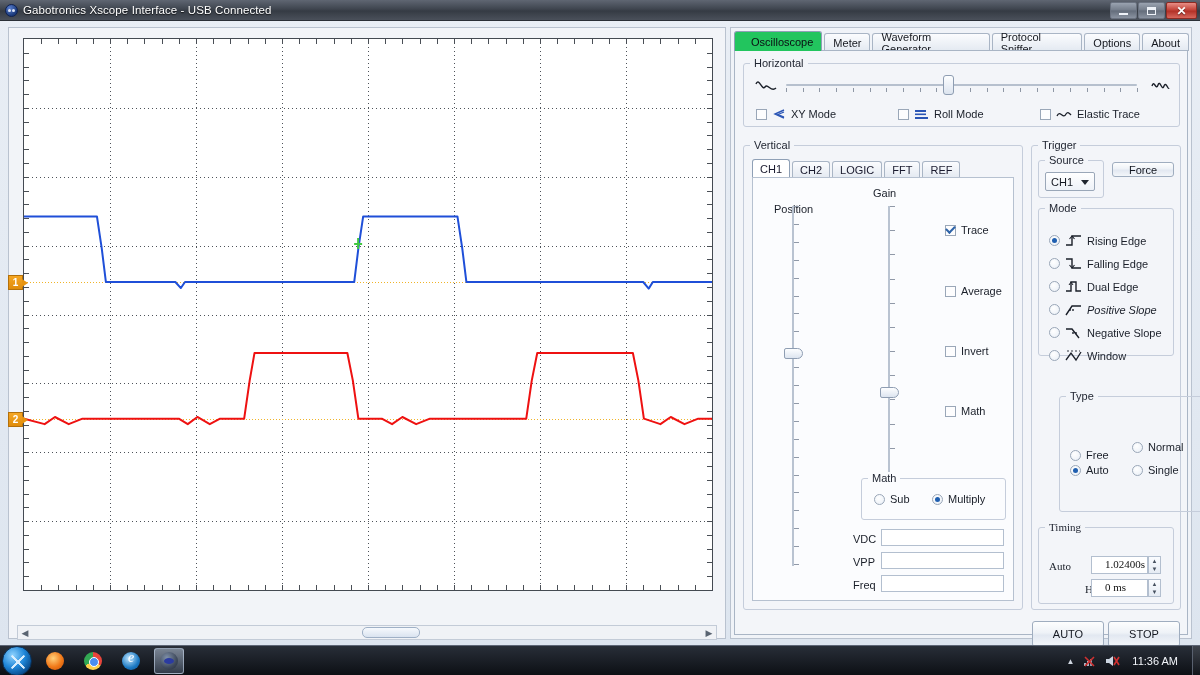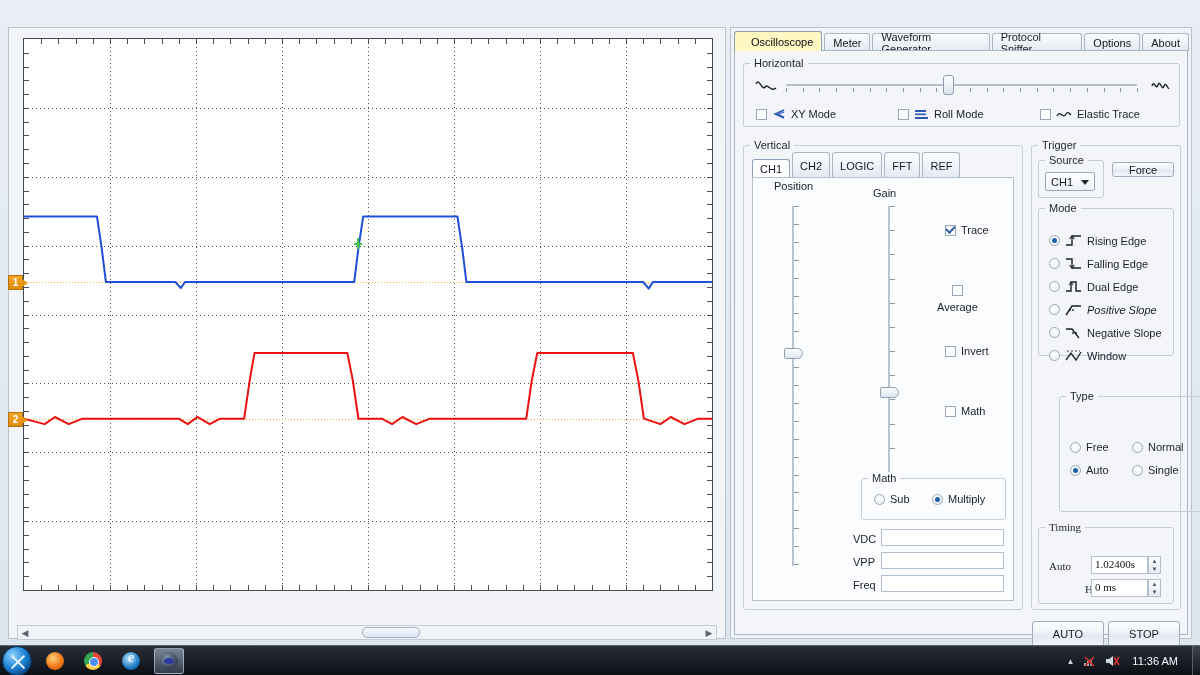--- a/index.html
+++ b/index.html
@@ -114,21 +114,21 @@
   }
   .mtab {
     height:18px; padding:0 8px; margin-right:2px;
     display:flex; align-items:center;
     font-size:11px; color:#15181f;
     background: linear-gradient(180deg,#fbfcfe,#e3e9f1);
     border:1px solid #a9b5c5; border-bottom:none;
     border-radius:3px 3px 0 0;
   }
   .mtab.active {
-    background:#fef9c3; height:20px; color:#0b0d12;
+    background:#22c55e; height:20px; color:#0b0d12;
     border-color:#8fa0b6; position:relative; z-index:3;padding-left:16px;
   }
   #tab-body {
     position:absolute; left:3px; top:22px; right:3px; bottom:3px;
     background:#f3f5f9; border:1px solid #a9b5c5;
   }
 
   
   .group {
     position:absolute; border:1px solid #c5cddb; border-radius:3px;
@@ -159,21 +159,21 @@
   }
   .cbox.checked:after {
     content:"";
     width:7px;height:4px;border-left:2px solid #2d63a8;border-bottom:2px solid #2d63a8;
     transform:rotate(-45deg) translate(1px,-1px);
   }
 
   
   #vtabs { position:absolute; left:8px; top:14px; height:18px; display:flex; align-items:flex-end; }
   .vtab {
-    height:26px; padding:0 7px; margin-right:2px;
+    height:17px; padding:0 7px; margin-right:2px;
     display:flex;align-items:center; font-size:11px;
     background: linear-gradient(180deg,#fbfcfe,#e3e9f1);
     border:1px solid #a9b5c5; border-bottom:none; border-radius:3px 3px 0 0;
   }
   .vtab.active { background:#ffffff; height:19px; border-color:#8fa0b6; }
   #vtab-body {
     position:absolute; left:8px; top:31px; right:8px; bottom:8px;
     background:#fbfcfe; border:1px solid #b6c1d0;
   }
 
@@ -190,21 +190,21 @@
   .radio {
     width:11px;height:11px;border-radius:50%;flex:none;
     background: radial-gradient(circle at 40% 35%, #ffffff, #e8eef6);
     border:1px solid #9aa7b8;
     display:flex;align-items:center;justify-content:center;
   }
   .radio.on:after { content:""; width:5px;height:5px;border-radius:50%;background:#1f5fb0; }
 
   .tfield {
     position:absolute; background:#fff; border:1px solid #b3bfcf;
-    font-size:11px; color:#111; padding:1px 3px;
+    font-size:11px; color:#111; padding:1px 13px;
   }
   .spin {
     position:absolute; width:13px; border:1px solid #b3bfcf; background:linear-gradient(180deg,#fafcff,#e5ebf3);
     display:flex;flex-direction:column;
   }
   .spin span { flex:1; display:flex;align-items:center;justify-content:center; font-size:6px; color:#46505f; }
 
   .btn {
     position:absolute;
     background: linear-gradient(180deg,#fdfefe 0%,#eef2f7 45%,#e2e8f1 55%,#f3f6fa 100%);
@@ -265,20 +265,35 @@
   #tray-clock { color:#f2f5fa; font-size:11px; margin:0 14px 0 6px; }
   #showdesk { width:8px; height:30px; border-left:1px solid #59616f;
               background: linear-gradient(180deg, rgba(255,255,255,.10), rgba(255,255,255,.02)); }
   .tray-arrow { color:#cfd6e0; font-size:8px; margin:0 8px 0 10px; }
 </style>
 </head>
 <body>
 
 <div id="app-window">
 
+  <div id="titlebar">
+    <div class="tb-icon"></div>
+    <div class="tb-title">Gabotronics Xscope Interface - USB Connected</div>
+    <div class="winbtns">
+      <div class="winbtn">
+          <i class="gl-min"></i>
+        </div>
+      <div class="winbtn">
+          <i class="gl-max"></i>
+        </div>
+      <div class="winbtn close">
+          <span class="gl-x">✕</span>
+        </div>
+    </div>
+  </div>
 
   <div id="scope-panel">
 
     <div id="scope-screen">
       <svg id="scope-svg" width="688" height="551" viewBox="0 0 688 551" style="position:absolute;left:0;top:0;">
           <line x1="86.5" y1="0" x2="86.5" y2="551" stroke="#4d5259" stroke-width="1" stroke-dasharray="1 3"></line>
           <line x1="172.5" y1="0" x2="172.5" y2="551" stroke="#4d5259" stroke-width="1" stroke-dasharray="1 3"></line>
           <line x1="258.5" y1="0" x2="258.5" y2="551" stroke="#4d5259" stroke-width="1" stroke-dasharray="1 3"></line>
           <line x1="344.5" y1="0" x2="344.5" y2="551" stroke="#4d5259" stroke-width="1" stroke-dasharray="1 3"></line>
           <line x1="430.5" y1="0" x2="430.5" y2="551" stroke="#4d5259" stroke-width="1" stroke-dasharray="1 3"></line>
@@ -574,21 +589,21 @@
             </div>
             <div class="vtab">
               <span>FFT</span>
             </div>
             <div class="vtab">
               <span>REF</span>
             </div>
           </div>
 
         <div id="vtab-body">
-          <div class="slabel" style="left:21px; top:2px;text-align:right;">Position</div>
+          <div class="slabel" style="left:21px; top:25px;text-align:right;">Position</div>
           <div class="slabel" style="left:120px; top:9px;">Gain</div>
 
           <div class="vslider-track" style="left:39px; top:28px; height:360px;"></div>
           <div id="pos-ticks" style="position:absolute;left:41px;top:28px;width:8px;height:360px;">
               <i class="vtick" style="top: 0px;"></i>
               <i class="vtick" style="top: 17.9px;"></i>
               <i class="vtick" style="top: 35.8px;"></i>
               <i class="vtick" style="top: 53.7px;"></i>
               <i class="vtick" style="top: 71.6px;"></i>
               <i class="vtick" style="top: 89.5px;"></i>
@@ -624,21 +639,21 @@
               <i class="vtick" style="top: 217.636px;"></i>
               <i class="vtick" style="top: 241.818px;"></i>
               <i class="vtick" style="top: 266px;"></i>
             </div>
           <div class="vslider-thumb" id="gain-thumb" style="left: 127px; top: 209.2px;"></div>
 
           <div class="cbrow" style="left:192px; top:46px;">
             <span class="cbox checked"></span>
             <span>Trace</span>
           </div>
-          <div class="cbrow" style="left:184px; top:107px;flex-direction:column;">
+          <div class="cbrow" style="left:192px; top:107px;">
             <span class="cbox"></span>
             <span>Average</span>
           </div>
           <div class="cbrow" style="left:192px; top:167px;">
             <span class="cbox"></span>
             <span>Invert</span>
           </div>
           <div class="cbrow" style="left:192px; top:227px;">
             <span class="cbox"></span>
             <span>Math</span>
@@ -732,21 +747,21 @@
                   <path d="M1 12 L6 5 L11 12 L16 4" stroke="#1a1f29" stroke-width="1.3" fill="none"></path>
                   <path d="M2 3 H15" stroke="#1a1f29" stroke-width="0.9" stroke-dasharray="2 2" fill="none"></path>
                 </svg>
                 <span>Window</span>
               </div>
             </div>
         </div>
 
         <div class="group" style="left:6px; top:250px; width:149px; height:116px;margin-left:21px;">
           <div class="glabel">Type</div>
-          <div class="radio-row" style="left:10px; top:44px;justify-content:center;">
+          <div class="radio-row" style="left:10px; top:52px;justify-content:center;">
             <span class="radio"></span>
             <span>Free</span>
           </div>
           <div class="radio-row" style="left:72px; top:44px;">
             <span class="radio"></span>
             <span>Normal</span>
           </div>
           <div class="radio-row" style="left:10px; top:67px;">
             <span class="radio on"></span>
             <span>Auto</span>

